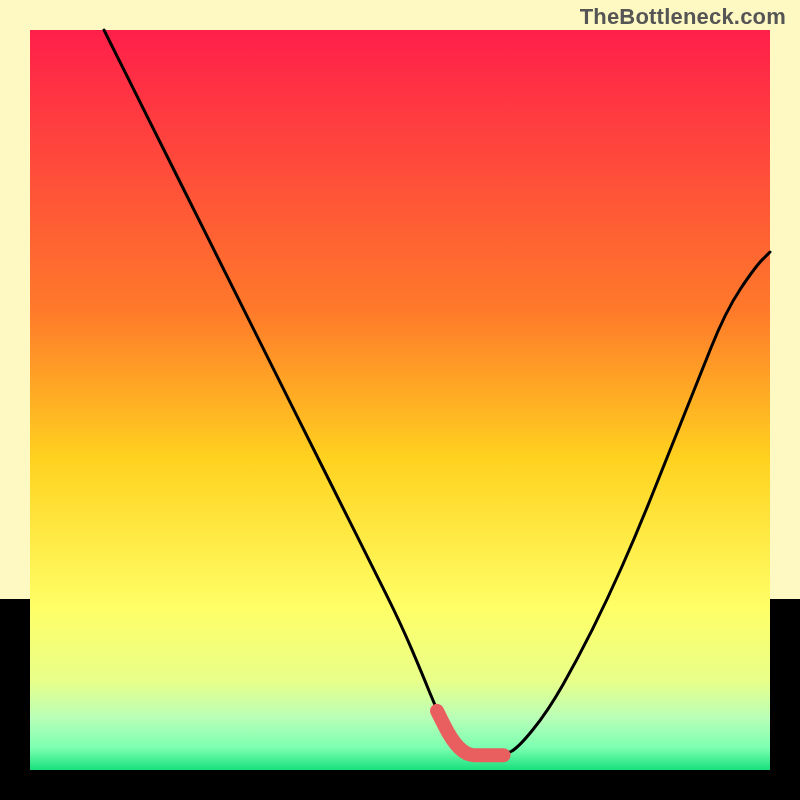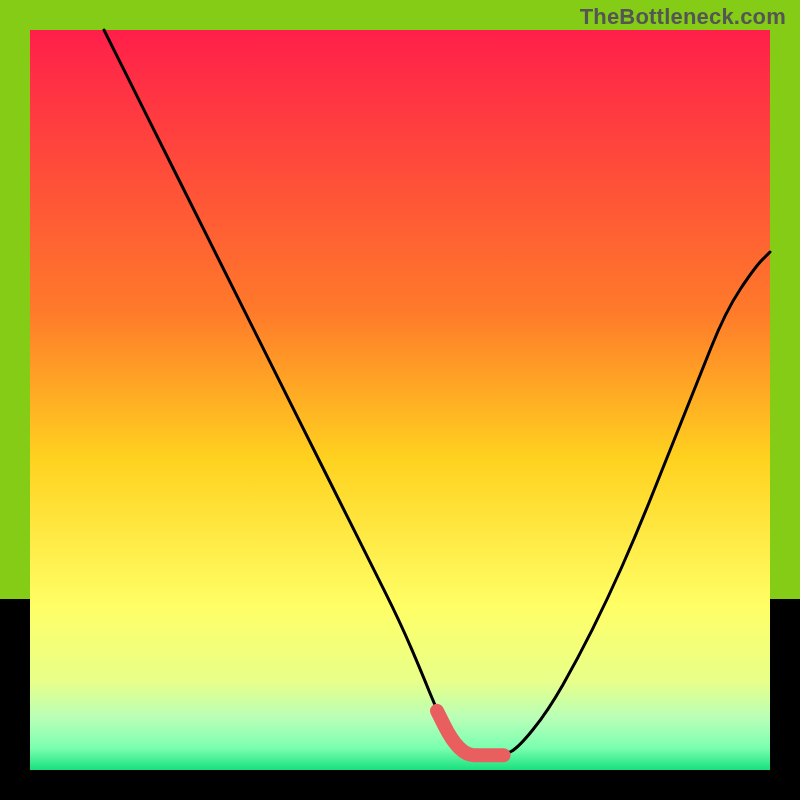--- a/index.html
+++ b/index.html
@@ -7,21 +7,21 @@
     padding: 0;
     width: 800px;
     height: 800px;
     background: #000;
     overflow: hidden;
   }
   .frame {
     position: relative;
     width: 800px;
     height: 599px;
-    background: #84cc16;
+    background: #fef9c3;
   }
   .watermark {
     position: absolute;
     top: 4px;
     right: 14px;
     font-family: Arial, Helvetica, sans-serif;
     font-size: 22px;
     font-weight: 600;
     color: #555555;
     letter-spacing: 0.2px;

